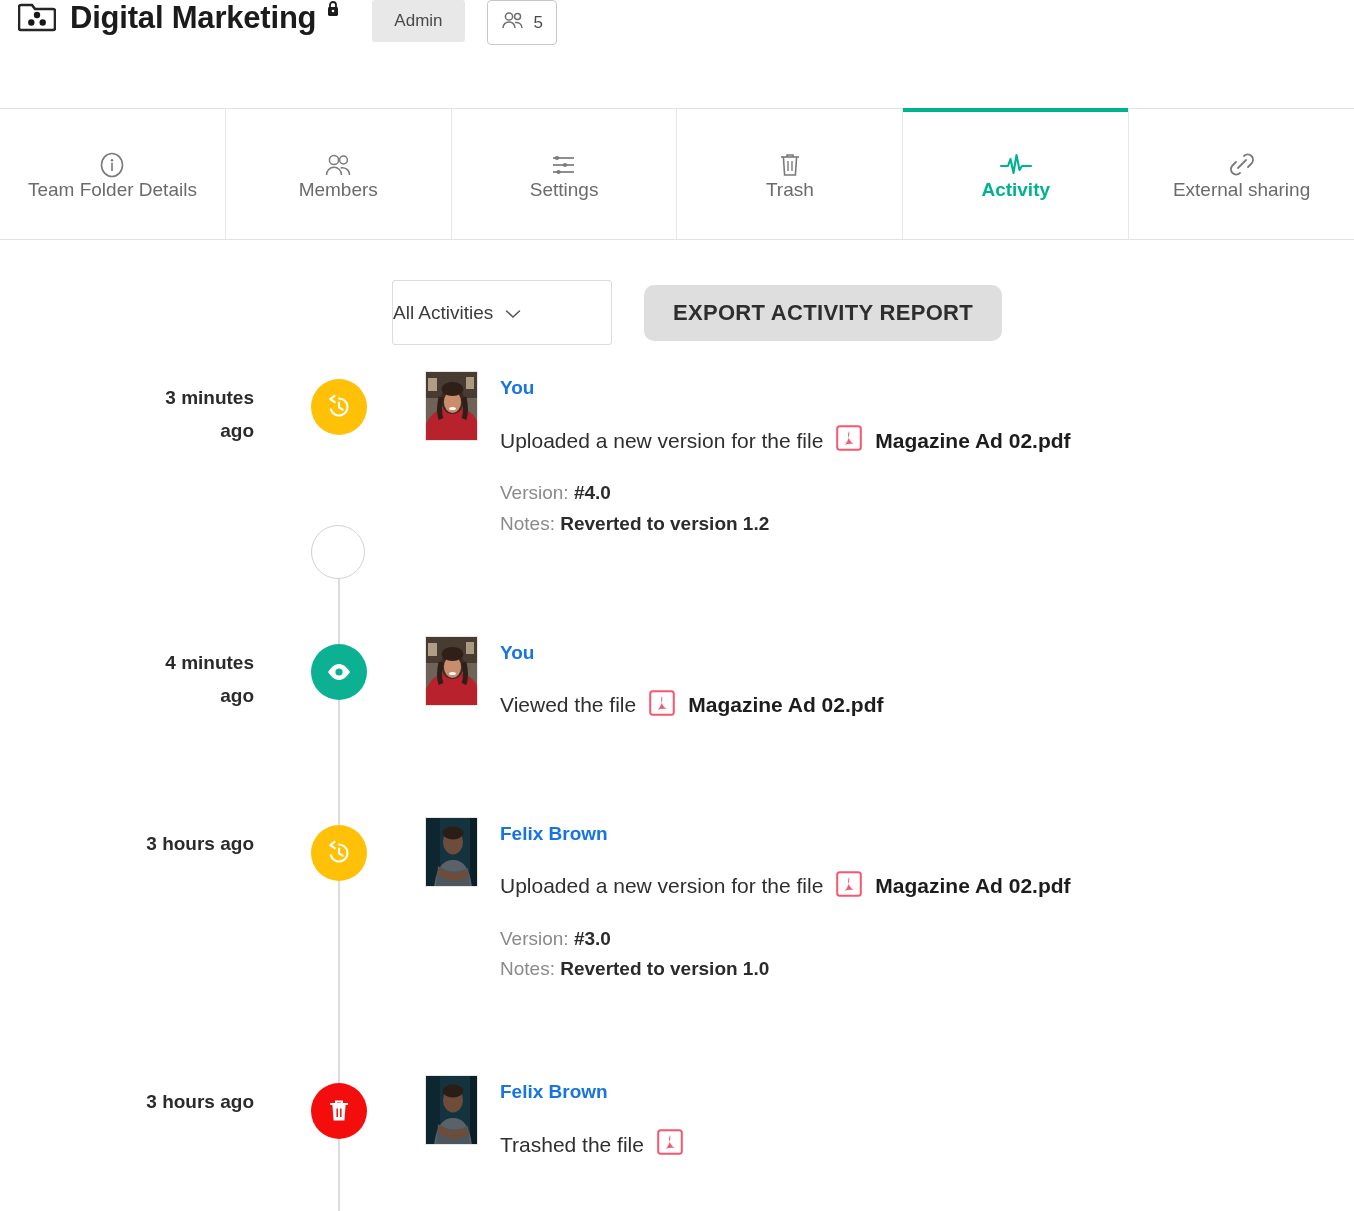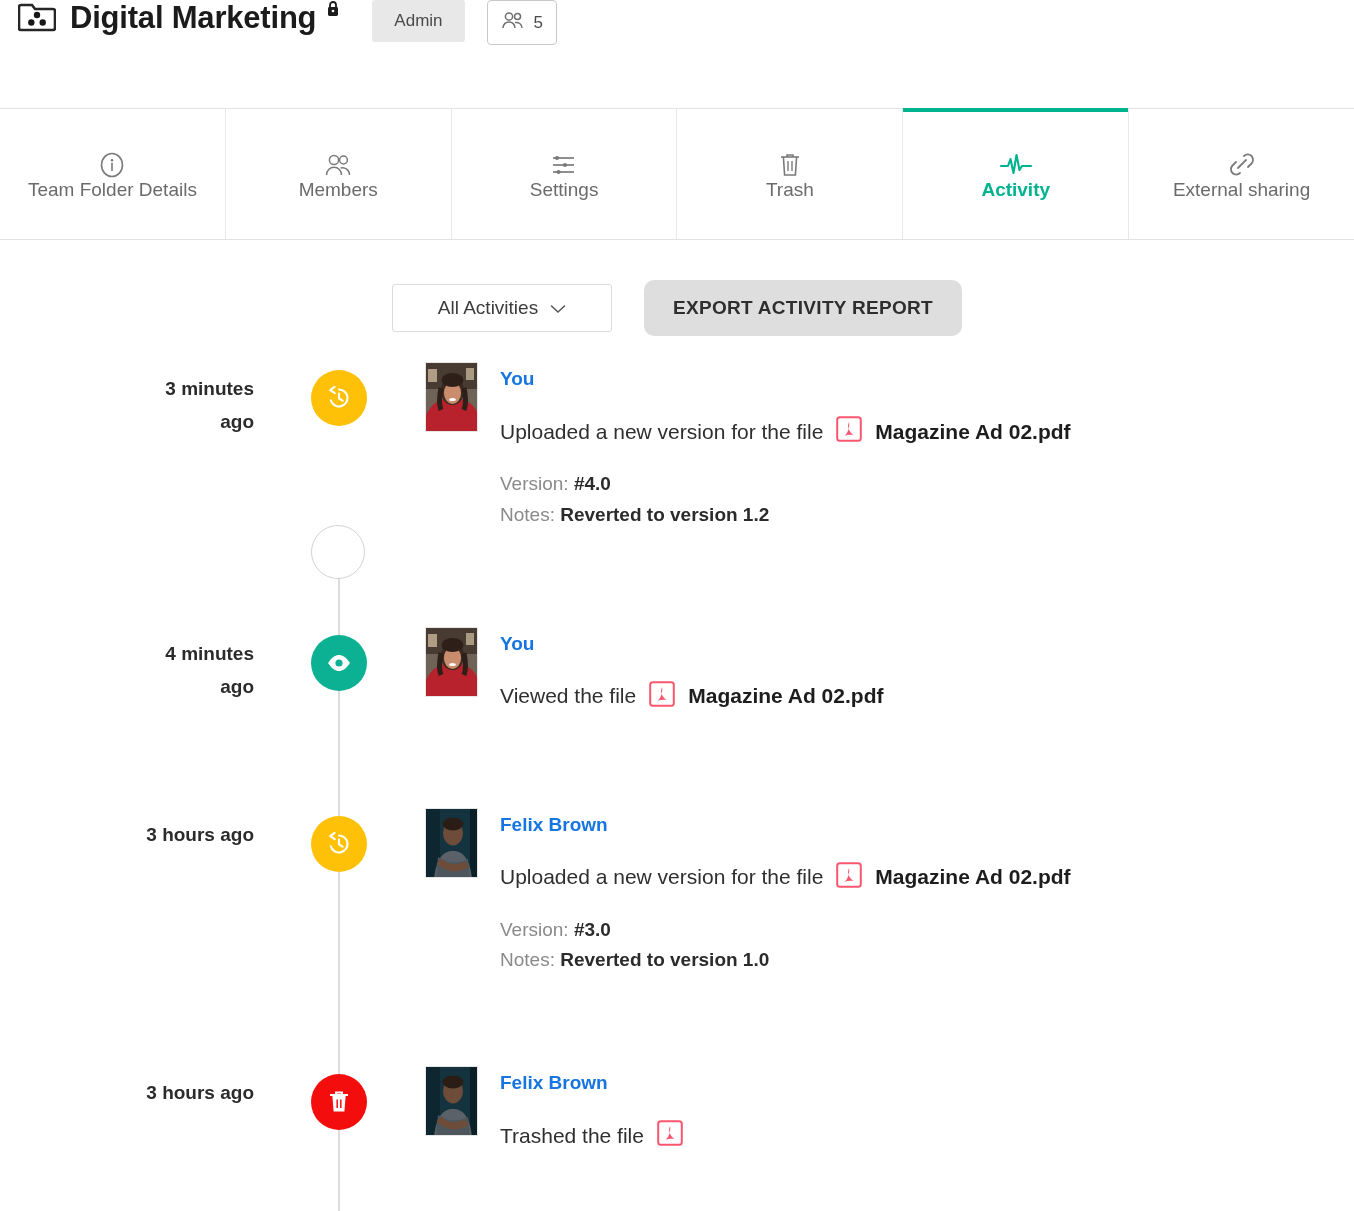--- a/index.html
+++ b/index.html
@@ -87,37 +87,36 @@
   .content { position: relative; }
   .toolbar {
     display: flex;
     align-items: center;
     padding-top: 40px;
     padding-left: 392px;
     gap: 32px;
   }
   .select-box {
     width: 220px;
-    height: 48px;
+    height: 65px;
     border: 1px solid #dcdcdc;
     border-radius: 3px;
     background: #fff;
     display: flex;
     align-items: center;
-    justify-content: center;
     gap: 12px;
     font-size: 19px;
     color: #3c3c3c;
     cursor: pointer;
   }
   .export-btn {
     height: 56px;
     background: #dedede;
     color: #2e2e2e;
-    font-size: 19px;
+    font-size: 22px;
     font-weight: bold;
     letter-spacing: 0.3px;
     border: none;
     border-radius: 10px;
     padding: 8px 29px;
     cursor: pointer;
     font-family: "Liberation Sans", sans-serif;
   }
 
   

